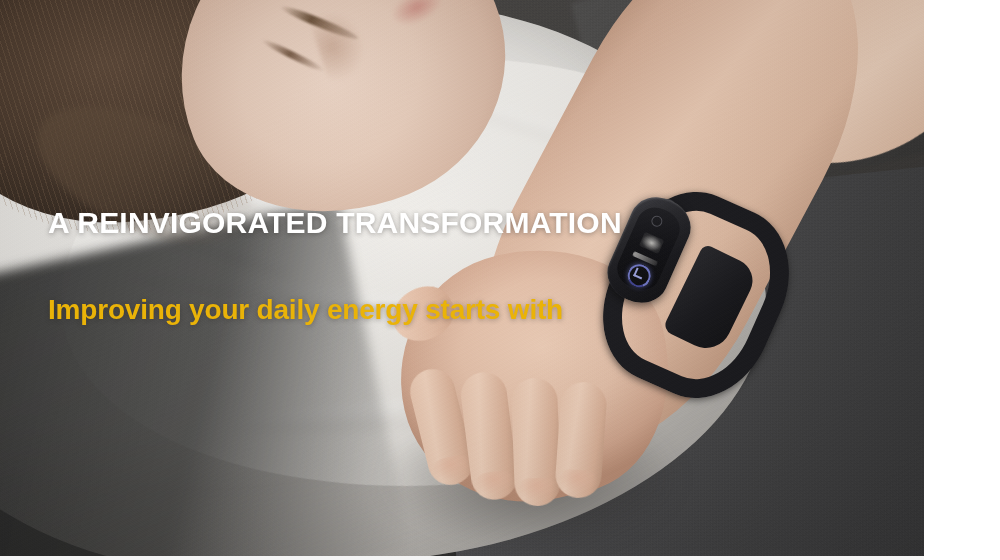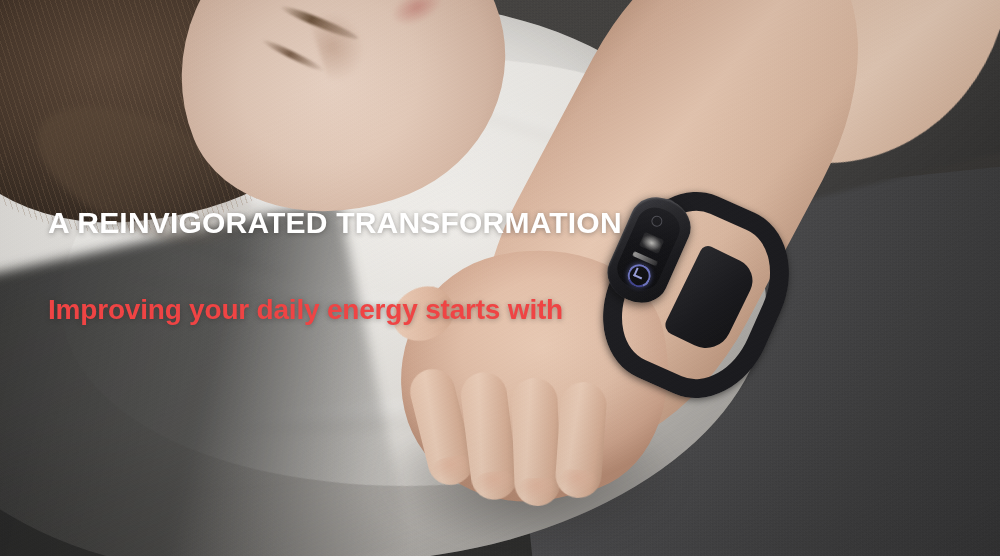--- a/index.html
+++ b/index.html
@@ -7,21 +7,21 @@
     margin: 0;
     padding: 0;
     background: #ffffff;
   }
   body {
     font-family: "Liberation Sans", sans-serif;
   }
 
   .banner {
     position: relative;
-    width: 1000px;
+    width: 924px;
     height: 560px;
     overflow: hidden;
     background: #2e2e2e;
   }
 
   
   .photo {
     position: absolute;
     inset: 0;
     overflow: hidden;
@@ -418,21 +418,21 @@
     color: #ffffff;
     text-shadow: 0 1px 5px rgba(40,38,36,.40);
     white-space: nowrap;
   }
   .subhead {
     margin: 54px 0 0 0;
     font-size: 28px;
     font-weight: 700;
     line-height: 1.14;
     letter-spacing: -.2px;
-    color: #ef4444;
+    color: #eab308;
     text-shadow: 0 1px 5px rgba(40,38,36,.38);
   }
   .subhead .line { display: block; }
 
   
   .bottom-edge {
     position: absolute;
     left: 0;
     right: 0;
     bottom: 0;

